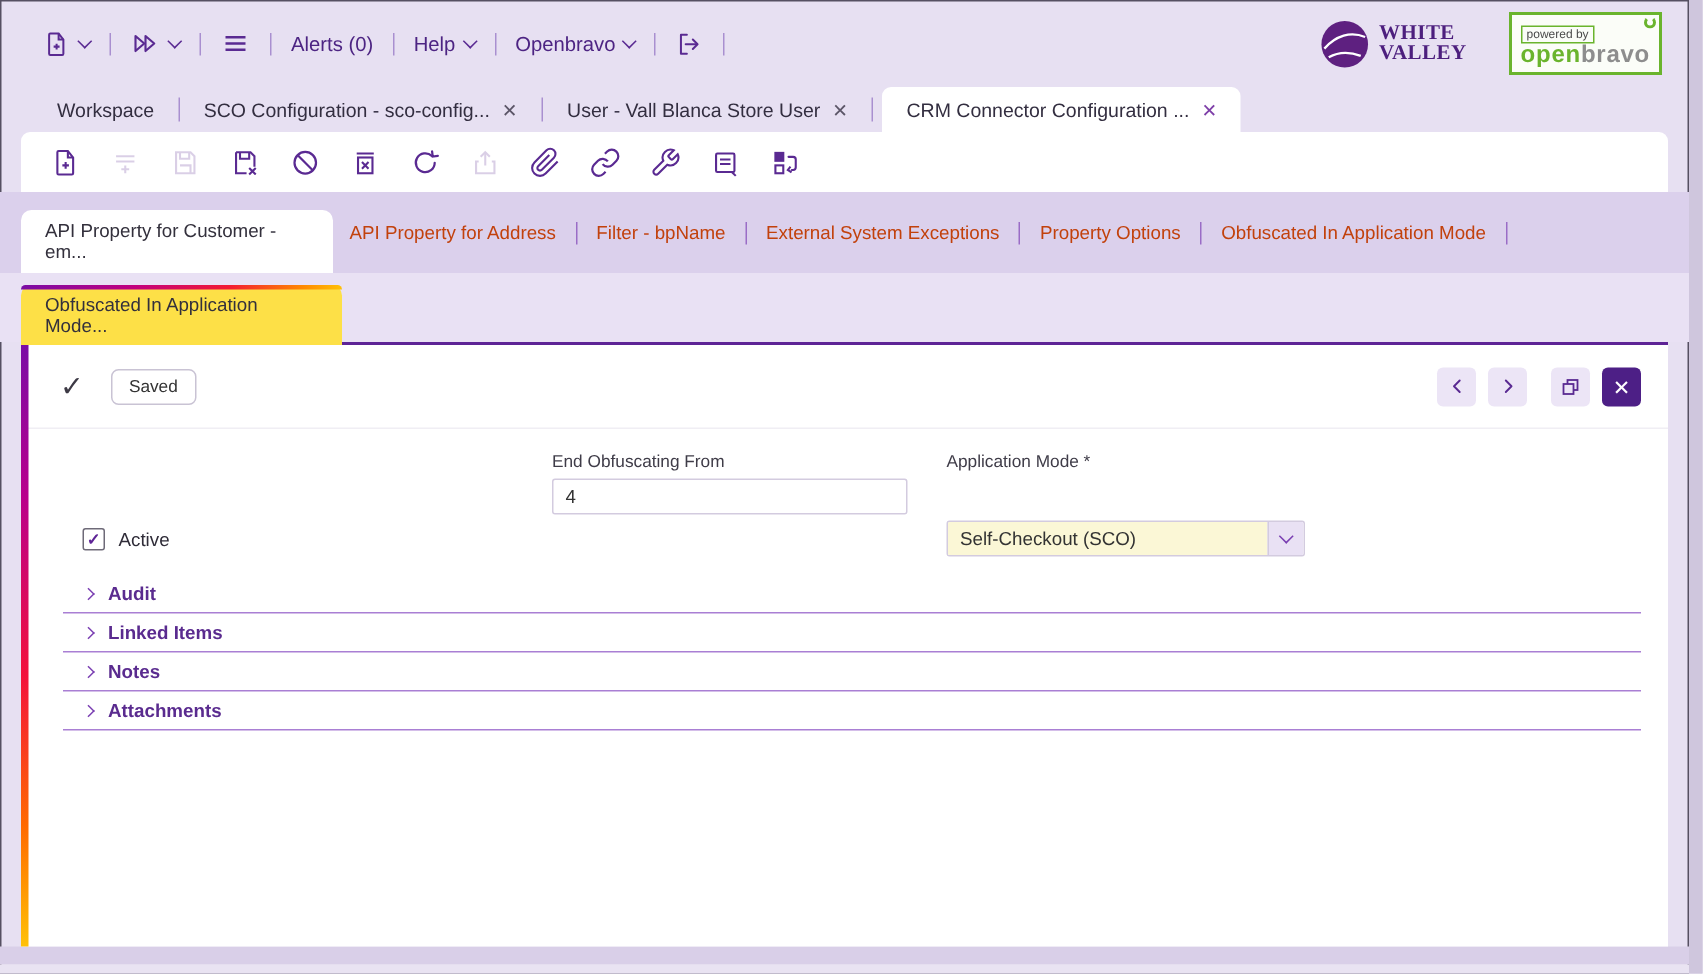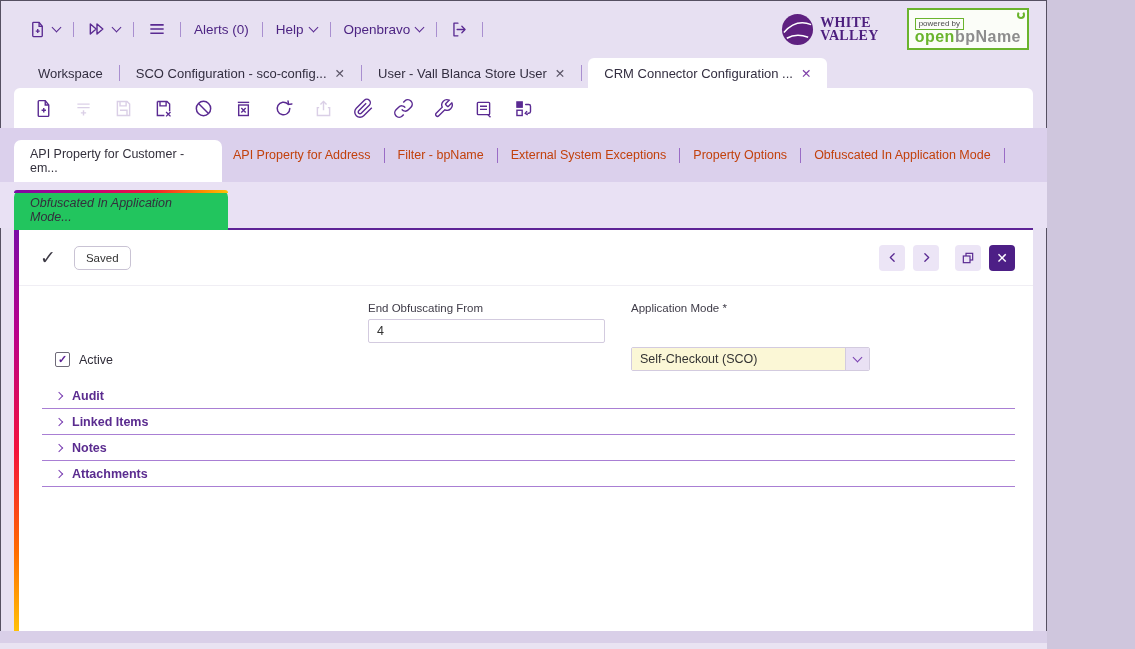--- a/index.html
+++ b/index.html
@@ -1,19 +1,19 @@
 <!DOCTYPE html>
 <html><head>
 <meta charset="utf-8">
 <style>
   * { margin:0; padding:0; box-sizing:border-box; }
   html,body { background:#cfc6dd; }
   body { font-family:"Liberation Sans", sans-serif; }
   .screen {
-    width:1047px; height:649px; position:relative; overflow:hidden;
+    width:1126px; height:649px; position:relative; overflow:hidden;
     background:#e7e0f2; box-shadow: inset 0 0 0 1px #565062;
   }
   
   .topbar { height:58px; display:flex; align-items:center; justify-content:space-between; padding:0 18px 0 28px; }
   .menus { display:flex; align-items:center; color:#5a2a92; font-size:13.5px; }
   .menu-item { display:flex; align-items:center; gap:6px; cursor:pointer; color:#4d2483; }
   .sep { width:1px; height:15px; background:#a98fd0; margin:0 13px; }
   .chev { display:inline-block; width:7px; height:7px; border-right:1.7px solid #5a2a92; border-bottom:1.7px solid #5a2a92; transform:rotate(45deg); margin-top:-4px; }
   .icon-btn svg { display:block; }
   
@@ -38,21 +38,21 @@
   .tool { width:26px; height:26px; display:flex; align-items:center; justify-content:center; color:#5a2a92; cursor:pointer; border-radius:3px; }
   .tool.disabled { opacity:.22; cursor:default; }
   
   .subtabs { height:54px; background:#dbd0ec; position:relative; display:flex; align-items:center; }
   .subtab-active { position:absolute; left:14px; bottom:0; height:42px; width:208px; background:#fff; border-radius:7px 7px 0 0; display:flex; align-items:center; padding:0 16px; font-size:12.5px; color:#33303c; cursor:pointer; }
   .subtab-links { display:flex; align-items:center; margin-left:233px; font-size:12.5px; color:#c2410c; }
   .subtab-link { cursor:pointer; white-space:nowrap; }
   .subtab-pipe { width:1px; height:15px; background:#9a6cc6; margin:0 13px; }
   
   .childtabs { height:46px; background:#e9e1f4; position:relative; }
-  .childtab { position:absolute; left:14px; bottom:-2px; height:40px; width:214px; background:#22c55e; border-radius:7px 7px 0 0; display:flex; align-items:center; padding:0 16px; font-size:12.5px; color:#33303c; z-index:3; cursor:pointer;font-style:italic; }
+  .childtab { position:absolute; left:14px; bottom:-2px; height:40px; width:214px; background:#fde047; border-radius:7px 7px 0 0; display:flex; align-items:center; padding:0 16px; font-size:12.5px; color:#33303c; z-index:3; cursor:pointer; }
   .childtab::before { content:""; position:absolute; top:0; left:0; right:0; height:3px; border-radius:7px 7px 0 0;
      background:linear-gradient(90deg,#7a0ca5 0%,#c1007e 35%,#f31b32 65%,#ff8a00 88%,#ffc107 100%); }
   
   .main { margin:0 14px; height:403px; background:#fff; border-top:2px solid #5e2496; position:relative; }
   .grad-bar { position:absolute; left:0; top:0; bottom:0; width:5px; z-index:2;
      background:linear-gradient(180deg,#7a0ca5 0%,#b8008c 25%,#f3123c 55%,#ff6a00 80%,#ffc107 100%); }
   .statusbar { height:56px; display:flex; align-items:center; padding:0 18px 0 26px; border-bottom:1px solid #f0eef4; }
   .check-glyph { color:#3d3a45; font-size:19px; margin-right:18px; }
   .saved-pill { border:1px solid #c9c3d4; border-radius:5px; padding:5px 11px; font-size:11.5px; color:#333; background:#fff; }
   .nav-group { margin-left:auto; display:flex; align-items:center; gap:8px; }
@@ -150,21 +150,21 @@
           <circle cx="17" cy="17" r="16" fill="#5e2080"></circle>
           <path d="M3 20c8-9 18-12 28-8M6 26c7-4 14-4 22-1" stroke="#fff" stroke-width="1.6" fill="none"></path>
         </svg>
         <div class="wv-text">
           <div>WHITE</div>
           <div>VALLEY</div>
         </div>
       </div>
       <div class="ob-box">
         <span class="ob-pb">powered by</span>
-        <div class="ob-word"><span class="ob-open">open</span><span class="ob-bravo">bpName</span></div>
+        <div class="ob-word"><span class="ob-open">open</span><span class="ob-bravo">bravo</span></div>
         <span class="ob-swirl"></span>
       </div>
     </div>
   </div>
 
   <div class="tabrow">
     <div class="wtab">
       <span>Workspace</span>
     </div>
     <span class="wtab-sep"></span>

